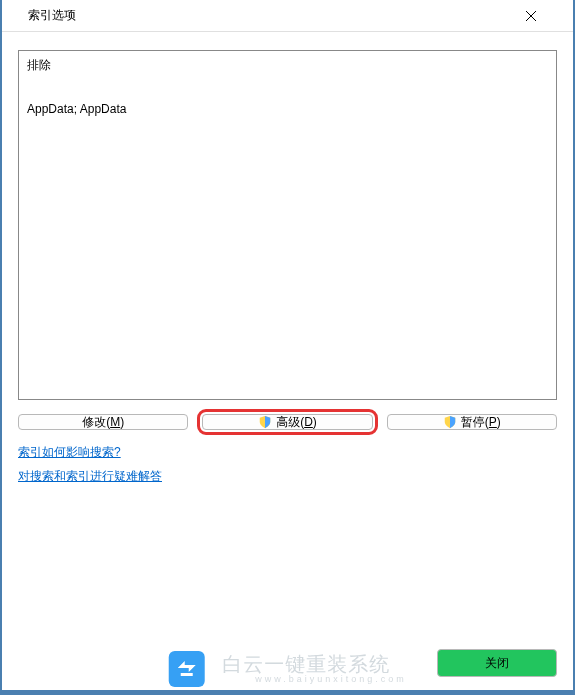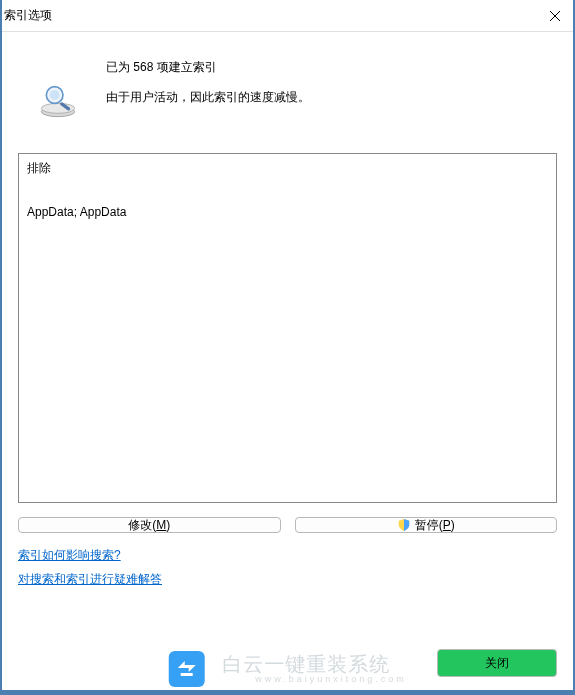--- a/index.html
+++ b/index.html
@@ -9,21 +9,21 @@
     font-family: "Microsoft YaHei", "Segoe UI", sans-serif;
     font-size: 12px;
     background: #ffffff;
     position: relative;
     overflow: hidden;
   }
   .titlebar {
     height: 32px;
     display: flex;
     align-items: center;
-    padding: 0 0;
+    padding: 0 24px;
     border-bottom: 1px solid #e0e0e0;
   }
   .titlebar .title {
     flex: 1;
     font-size: 12px;
     padding-left: 4px;
   }
   .close-btn {
     width: 40px;
     height: 28px;
@@ -201,50 +201,44 @@
   <div class="title">索引选项</div>
   <div class="close-btn">
     <svg width="12" height="12" viewBox="0 0 12 12">
         <line x1="1" y1="1" x2="11" y2="11" stroke="#000" stroke-width="1"></line>
         <line x1="11" y1="1" x2="1" y2="11" stroke="#000" stroke-width="1"></line>
       </svg>
   </div>
 </div>
 
 <div class="content">
-  <div class="info-area">
-    <div class="info-icon">
-      <svg viewBox="0 0 48 48">
-        <ellipse cx="24" cy="38" rx="20" ry="6" fill="#d8d8d8" stroke="#999" stroke-width="1"></ellipse>
-        <ellipse cx="24" cy="34" rx="20" ry="6" fill="#e8e8e8" stroke="#aaa" stroke-width="1"></ellipse>
-        <circle cx="20" cy="18" r="10" fill="#eef4fa" stroke="#6699cc" stroke-width="2"></circle>
-        <circle cx="20" cy="18" r="6" fill="#cde3f7"></circle>
-        <rect x="28" y="26" width="14" height="4" rx="2" transform="rotate(35 28 26)" fill="#5577aa"></rect>
-      </svg>
-    </div>
-    <div class="info-text">
-      <div>已为 568 项建立索引</div>
-      <div>由于用户活动，因此索引的速度减慢。</div>
-    </div>
-  </div>
 
 
   <div class="list-box">
     <div class="col-excluded">
       <div class="col-header">排除</div>
       <div class="col-body">
         <div class="exclude-row"></div>
         <div class="exclude-row">AppData; AppData</div>
       </div>
     </div>
   </div>
 
   <div class="button-row">
     <button class="btn">
       <span><span>修改(</span><u>M</u><span>)</span></span>
+    </button>
+    <button class="btn highlight">
+      <span class="shield">
+        <svg viewBox="0 0 16 16">
+            <path d="M8 1 L14 3 V8 C14 12 8 15 8 15 C8 15 2 12 2 8 V3 Z" fill="#ffd54a"></path>
+            <path d="M8 1 L14 3 V8 C14 12 8 15 8 15 V1 Z" fill="#4aa3ff"></path>
+          </svg>
+      </span>
+      <span><span>高级(</span><u>D</u><span>)</span></span>
     </button>
     <button class="btn">
       <span class="shield">
         <svg viewBox="0 0 16 16">
             <path d="M8 1 L14 3 V8 C14 12 8 15 8 15 C8 15 2 12 2 8 V3 Z" fill="#ffd54a"></path>
             <path d="M8 1 L14 3 V8 C14 12 8 15 8 15 V1 Z" fill="#4aa3ff"></path>
           </svg>
       </span>
       <span><span>暂停(</span><u>P</u><span>)</span></span>
     </button>

